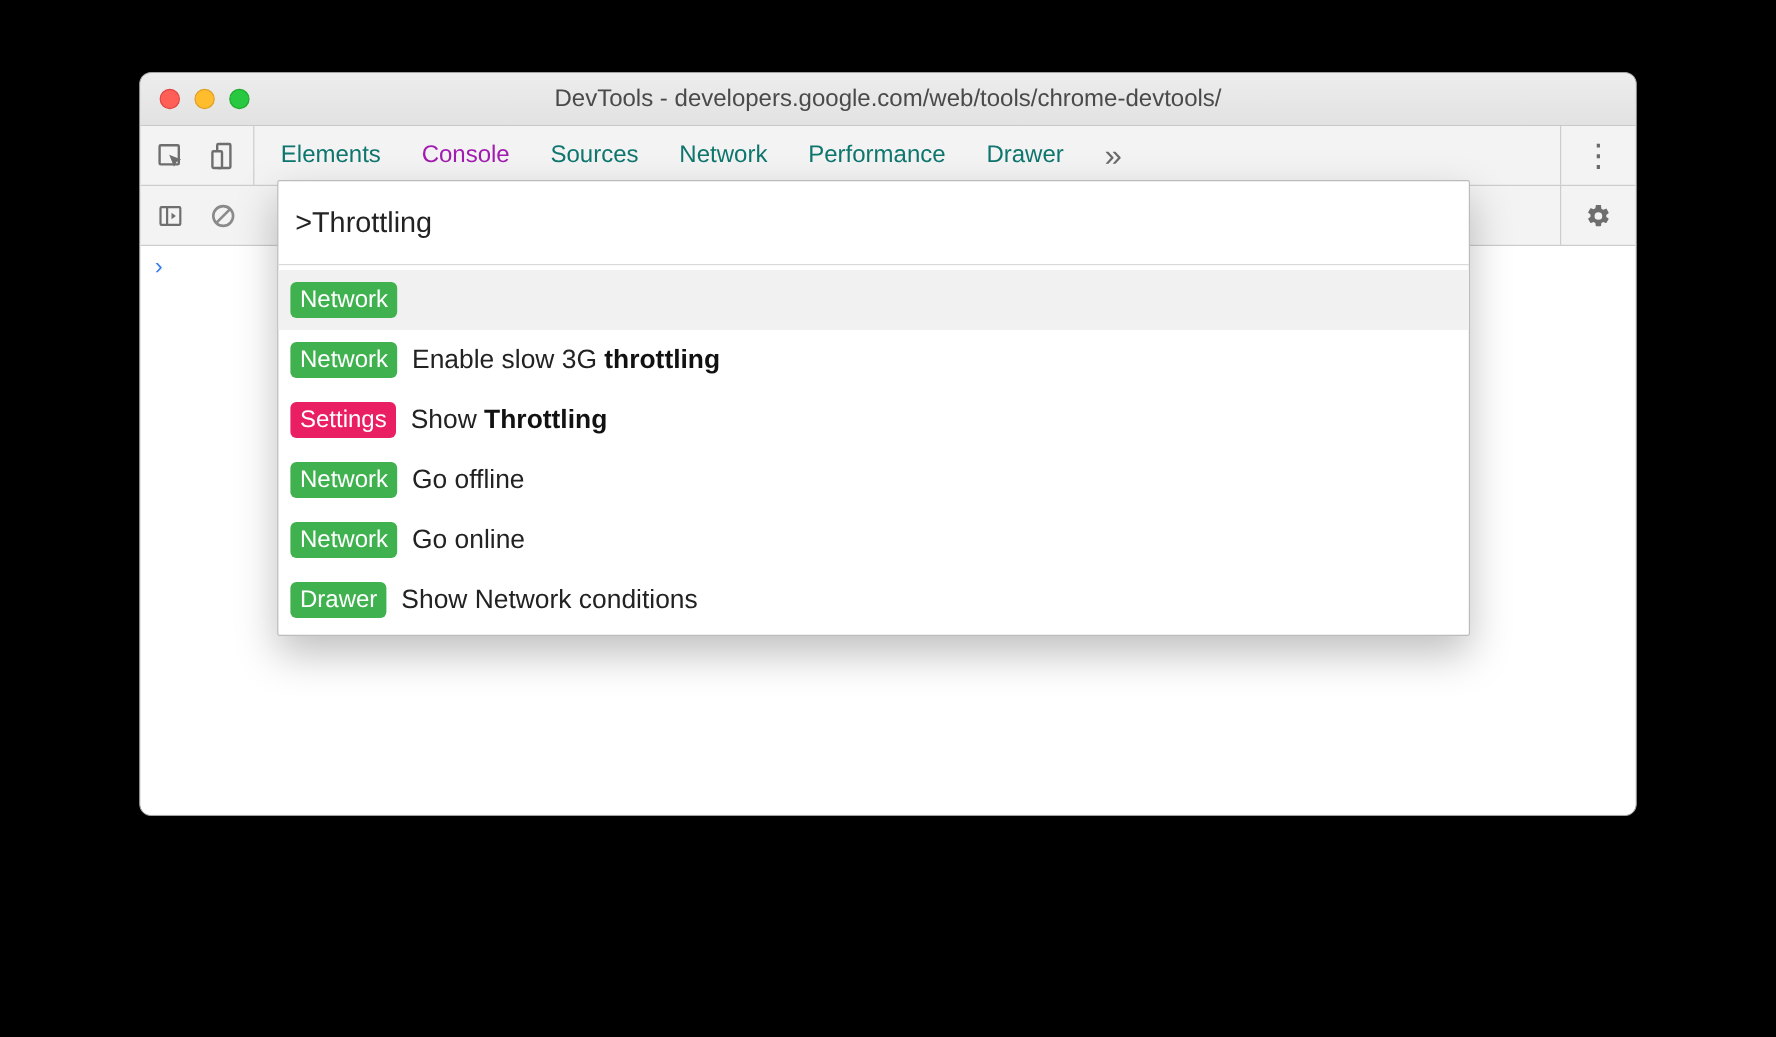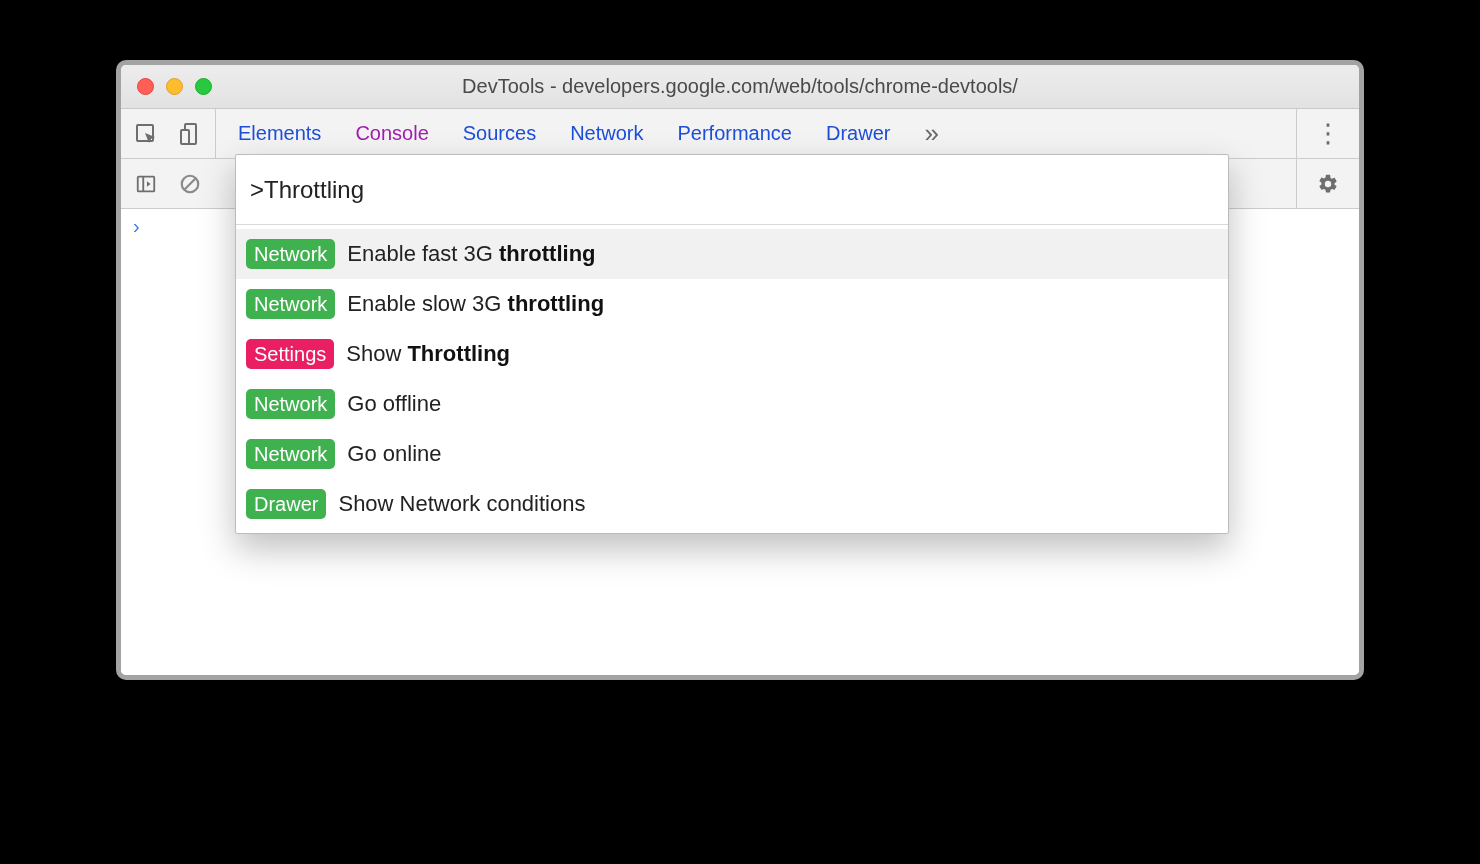--- a/index.html
+++ b/index.html
@@ -5,21 +5,21 @@
   * { box-sizing: border-box; margin: 0; padding: 0; }
   html, body { width: 1480px; height: 864px; background: #000; font-family: -apple-system, BlinkMacSystemFont, "Helvetica Neue", Arial, sans-serif; }
 
   .window {
     position: absolute;
     left: 116px; top: 60px;
     width: 1248px; height: 620px;
     background: #fff;
     border-radius: 10px;
     box-shadow: 0 25px 60px rgba(0,0,0,0.5);
-    border: 5px solid #a3a3a3;
+    border: 1px solid #a3a3a3;
     overflow: hidden;
   }
 
   .titlebar {
     height: 44px;
     background: linear-gradient(#ededed, #e2e2e2);
     border-bottom: 1px solid #c9c9c9;
     display: flex;
     align-items: center;
     position: relative;
@@ -36,21 +36,21 @@
     border-bottom: 1px solid #ccc;
     background: #f3f3f3;
     display: flex;
     align-items: center;
     font-size: 20px;
     color: #333;
   }
   .tb-left { display: flex; align-items: center; padding: 0 8px; gap: 10px; border-right: 1px solid #ccc; height: 100%; }
   .icon-btn { width: 34px; height: 34px; display: flex; align-items: center; justify-content: center; color: #6e6e6e; cursor: pointer; }
   .tabs { display: flex; align-items: center; gap: 34px; padding-left: 22px; height: 100%; flex: 1; }
-  .tab { color: #1d4ed8; cursor: pointer; }
+  .tab { color: #0f766e; cursor: pointer; }
   .tab.active { color: #a21caf; font-weight: 500; }
   .tb-right { display: flex; align-items: center; padding: 0 14px; gap: 14px; border-left: 1px solid #ccc; height: 100%; }
 
   .subbar {
     height: 50px;
     border-bottom: 1px solid #ccc;
     background: #f3f3f3;
     display: flex;
     align-items: center;
   }
@@ -176,21 +176,20 @@
     </div>
 
     <div class="palette">
       <div class="palette-input-wrap">
         <span style="font-size:24px;color:#222;">&gt;</span>
         <input class="palette-input" type="text" value="Throttling" style="">
       </div>
       <div class="palette-list" id="palette-list">
           <div class="palette-item highlight">
             <span class="badge green">Network</span>
-            <span class="cmd-text"><span>Enable fast 3G </span><b>throttling</b></span>
           </div>
           <div class="palette-item">
             <span class="badge green">Network</span>
             <span class="cmd-text"><span>Enable slow 3G </span><b>throttling</b></span>
           </div>
           <div class="palette-item">
             <span class="badge pink">Settings</span>
             <span class="cmd-text"><span>Show </span><b>Throttling</b></span>
           </div>
           <div class="palette-item">

